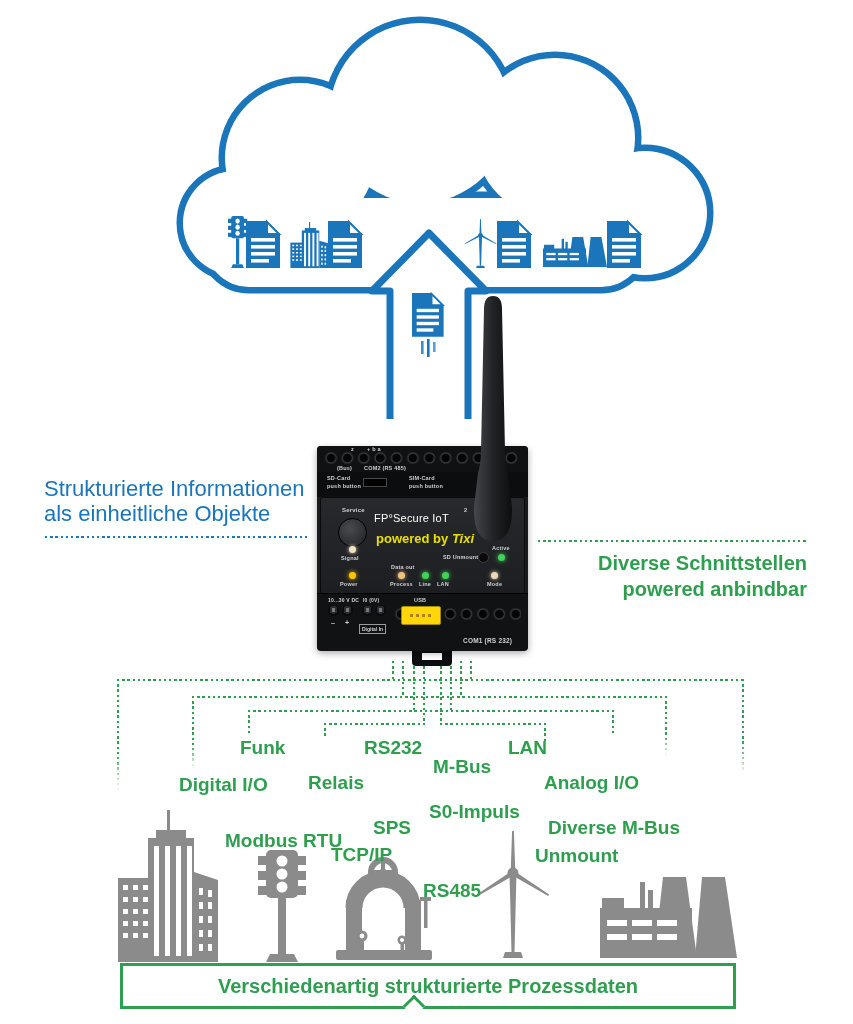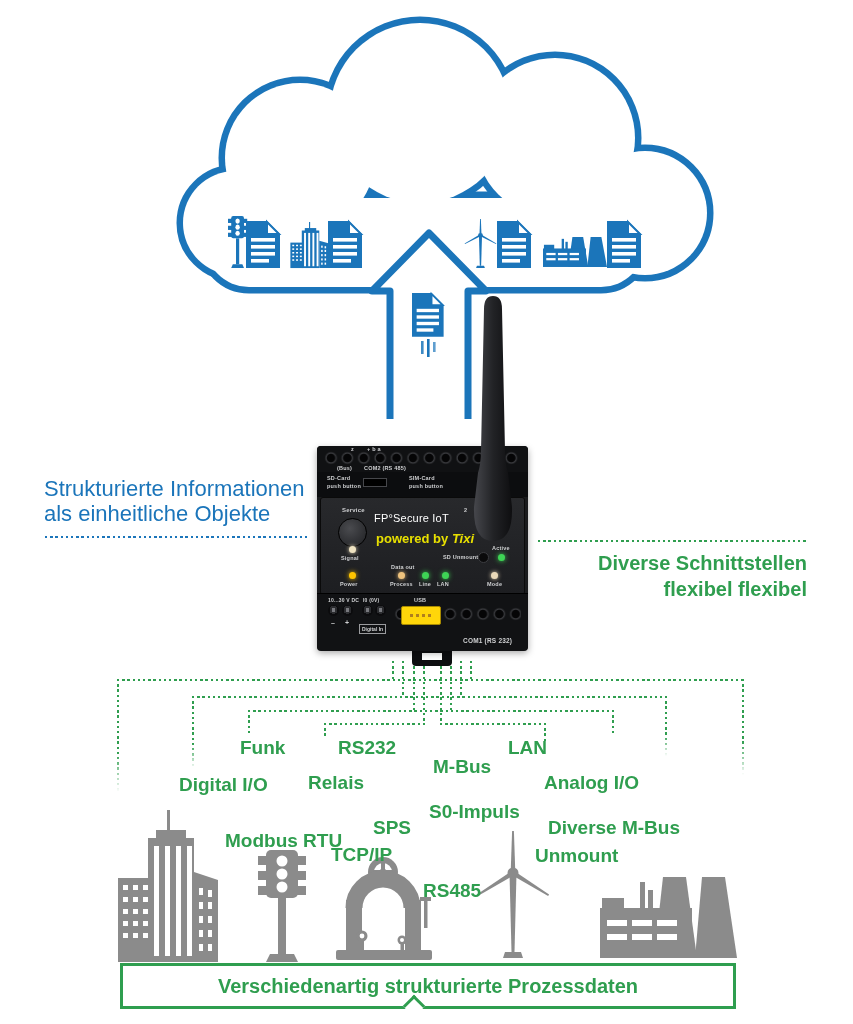--- a/index.html
+++ b/index.html
@@ -5,21 +5,21 @@
   html,body{margin:0;padding:0;background:#fff;}
   #stage{position:relative;width:853px;height:1024px;background:#fff;overflow:hidden;
          font-family:"Liberation Sans",sans-serif;}
   .abs{position:absolute;}
   
   .title{left:240px;top:136px;width:370px;text-align:center;font-size:50px;font-weight:800;
          letter-spacing:-1.5px;color:#1b75ba;}
   .note-left{left:44px;top:476px;font-size:22px;line-height:25px;font-weight:400;color:#1b75ba;}
   .note-right{right:46px;top:550px;text-align:right;font-size:20px;line-height:26px;font-weight:700;color:#2f9e4f;}
   .proto{position:absolute;font-size:19px;font-weight:700;color:#2f9e4f;white-space:nowrap;}
-  .pr0{left:240px;top:737px}.pr1{left:338px;top:737px}.pr2{left:508px;top:737px}
+  .pr0{left:240px;top:737px}.pr1{left:364px;top:737px}.pr2{left:508px;top:737px}
   .pr3{left:433px;top:756px}.pr4{left:179px;top:774px}.pr5{left:308px;top:772px}
   .pr6{left:544px;top:772px}.pr7{left:373px;top:817px}.pr8{left:429px;top:801px}
   .pr9{left:225px;top:830px}.pr10{left:548px;top:817px}.pr11{left:423px;top:880px}
   .pr12{left:535px;top:845px}.pr13{left:331px;top:844px}
   
   .dh{position:absolute;height:2.4px;
       background-image:repeating-linear-gradient(90deg,#2f9e4f 0 2.4px,rgba(0,0,0,0) 2.4px 5.2px);}
   .dv{position:absolute;width:2.4px;
       background-image:repeating-linear-gradient(180deg,#2f9e4f 0 2.4px,rgba(0,0,0,0) 2.4px 5.2px);}
   .dh.blue{background-image:repeating-linear-gradient(90deg,#1b75ba 0 2.4px,rgba(0,0,0,0) 2.4px 5.2px);}
@@ -278,21 +278,21 @@
   <div class="abs dv" style="left:544px;top:723px;height:19px"></div>
 
 
   <div class="abs note-left">
     <div>Strukturierte Informationen</div>
     <div>als einheitliche Objekte</div>
   </div>
 
   <div class="abs note-right">
     <div>Diverse Schnittstellen</div>
-    <div>flexibel flexibel</div>
+    <div>powered anbindbar</div>
   </div>
 
   <span class="proto pr0">Funk</span>
   <span class="proto pr1">RS232</span>
   <span class="proto pr2">LAN</span>
   <span class="proto pr3">M-Bus</span>
   <span class="proto pr4">Digital I/O</span>
   <span class="proto pr5">Relais</span>
   <span class="proto pr6">Analog I/O</span>
   <span class="proto pr7">SPS</span>

